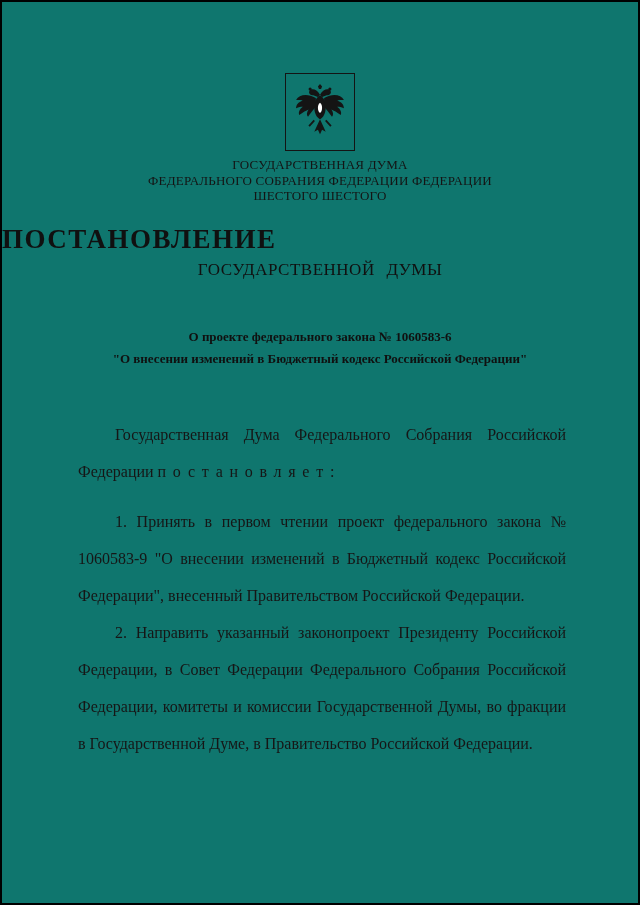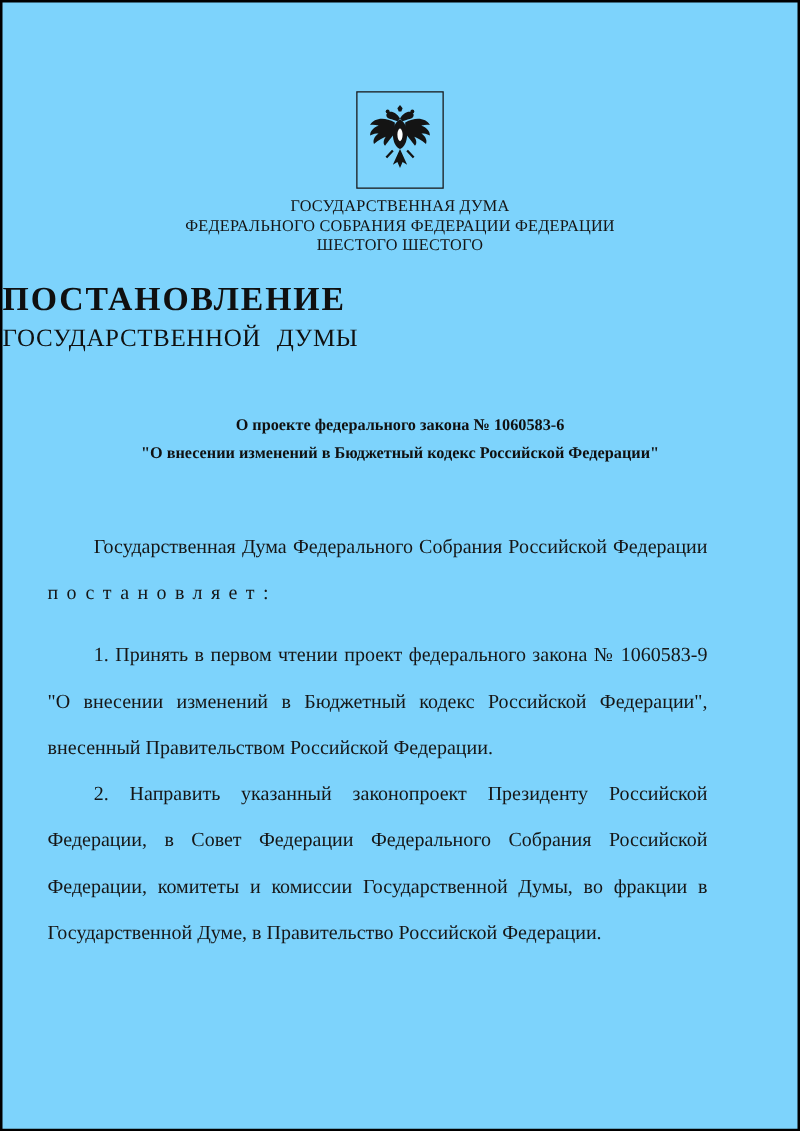--- a/index.html
+++ b/index.html
@@ -6,21 +6,21 @@
     margin: 0;
     padding: 0;
     background: #888;
     font-family: "Liberation Serif", serif;
   }
   .page {
     position: relative;
     width: 640px;
     height: 905px;
     margin: 0 auto;
-    background: #7dd3fc;
+    background: #0f766e;
     border: 2px solid #000000;
     box-sizing: border-box;
     color: #1b1b1b;
     overflow: hidden;
   }
   
   .emblem-box {
     width: 70px;
     height: 78px;
     margin: 71px auto 6px auto;
@@ -43,39 +43,39 @@
   .doc-type {
     margin-top: 20px;
     text-align: left;
     font-size: 27px;
     font-weight: bold;
     letter-spacing: 1.5px;
     color: #101010;
   }
   .doc-org {
     margin-top: 5px;
-    text-align: left;
-    font-size: 20px;
+    text-align: center;
+    font-size: 17px;
     letter-spacing: 0.5px;
     word-spacing: 7px;
     color: #101010;
   }
   
   .subject {
     margin-top: 46px;
     text-align: center;
     font-size: 13px;
     font-weight: bold;
     line-height: 22px;
     color: #101010;
   }
   
   .content {
     margin-top: 46px;
-    padding: 0 72px 0 36px;
+    padding: 0 72px 0 76px;
     font-size: 16px;
     line-height: 37px;
     text-align: justify;
     color: #161616;
   }
   .para {
     margin: 0;
     text-indent: 37px;
   }
   .items { margin-top: 13px; }

